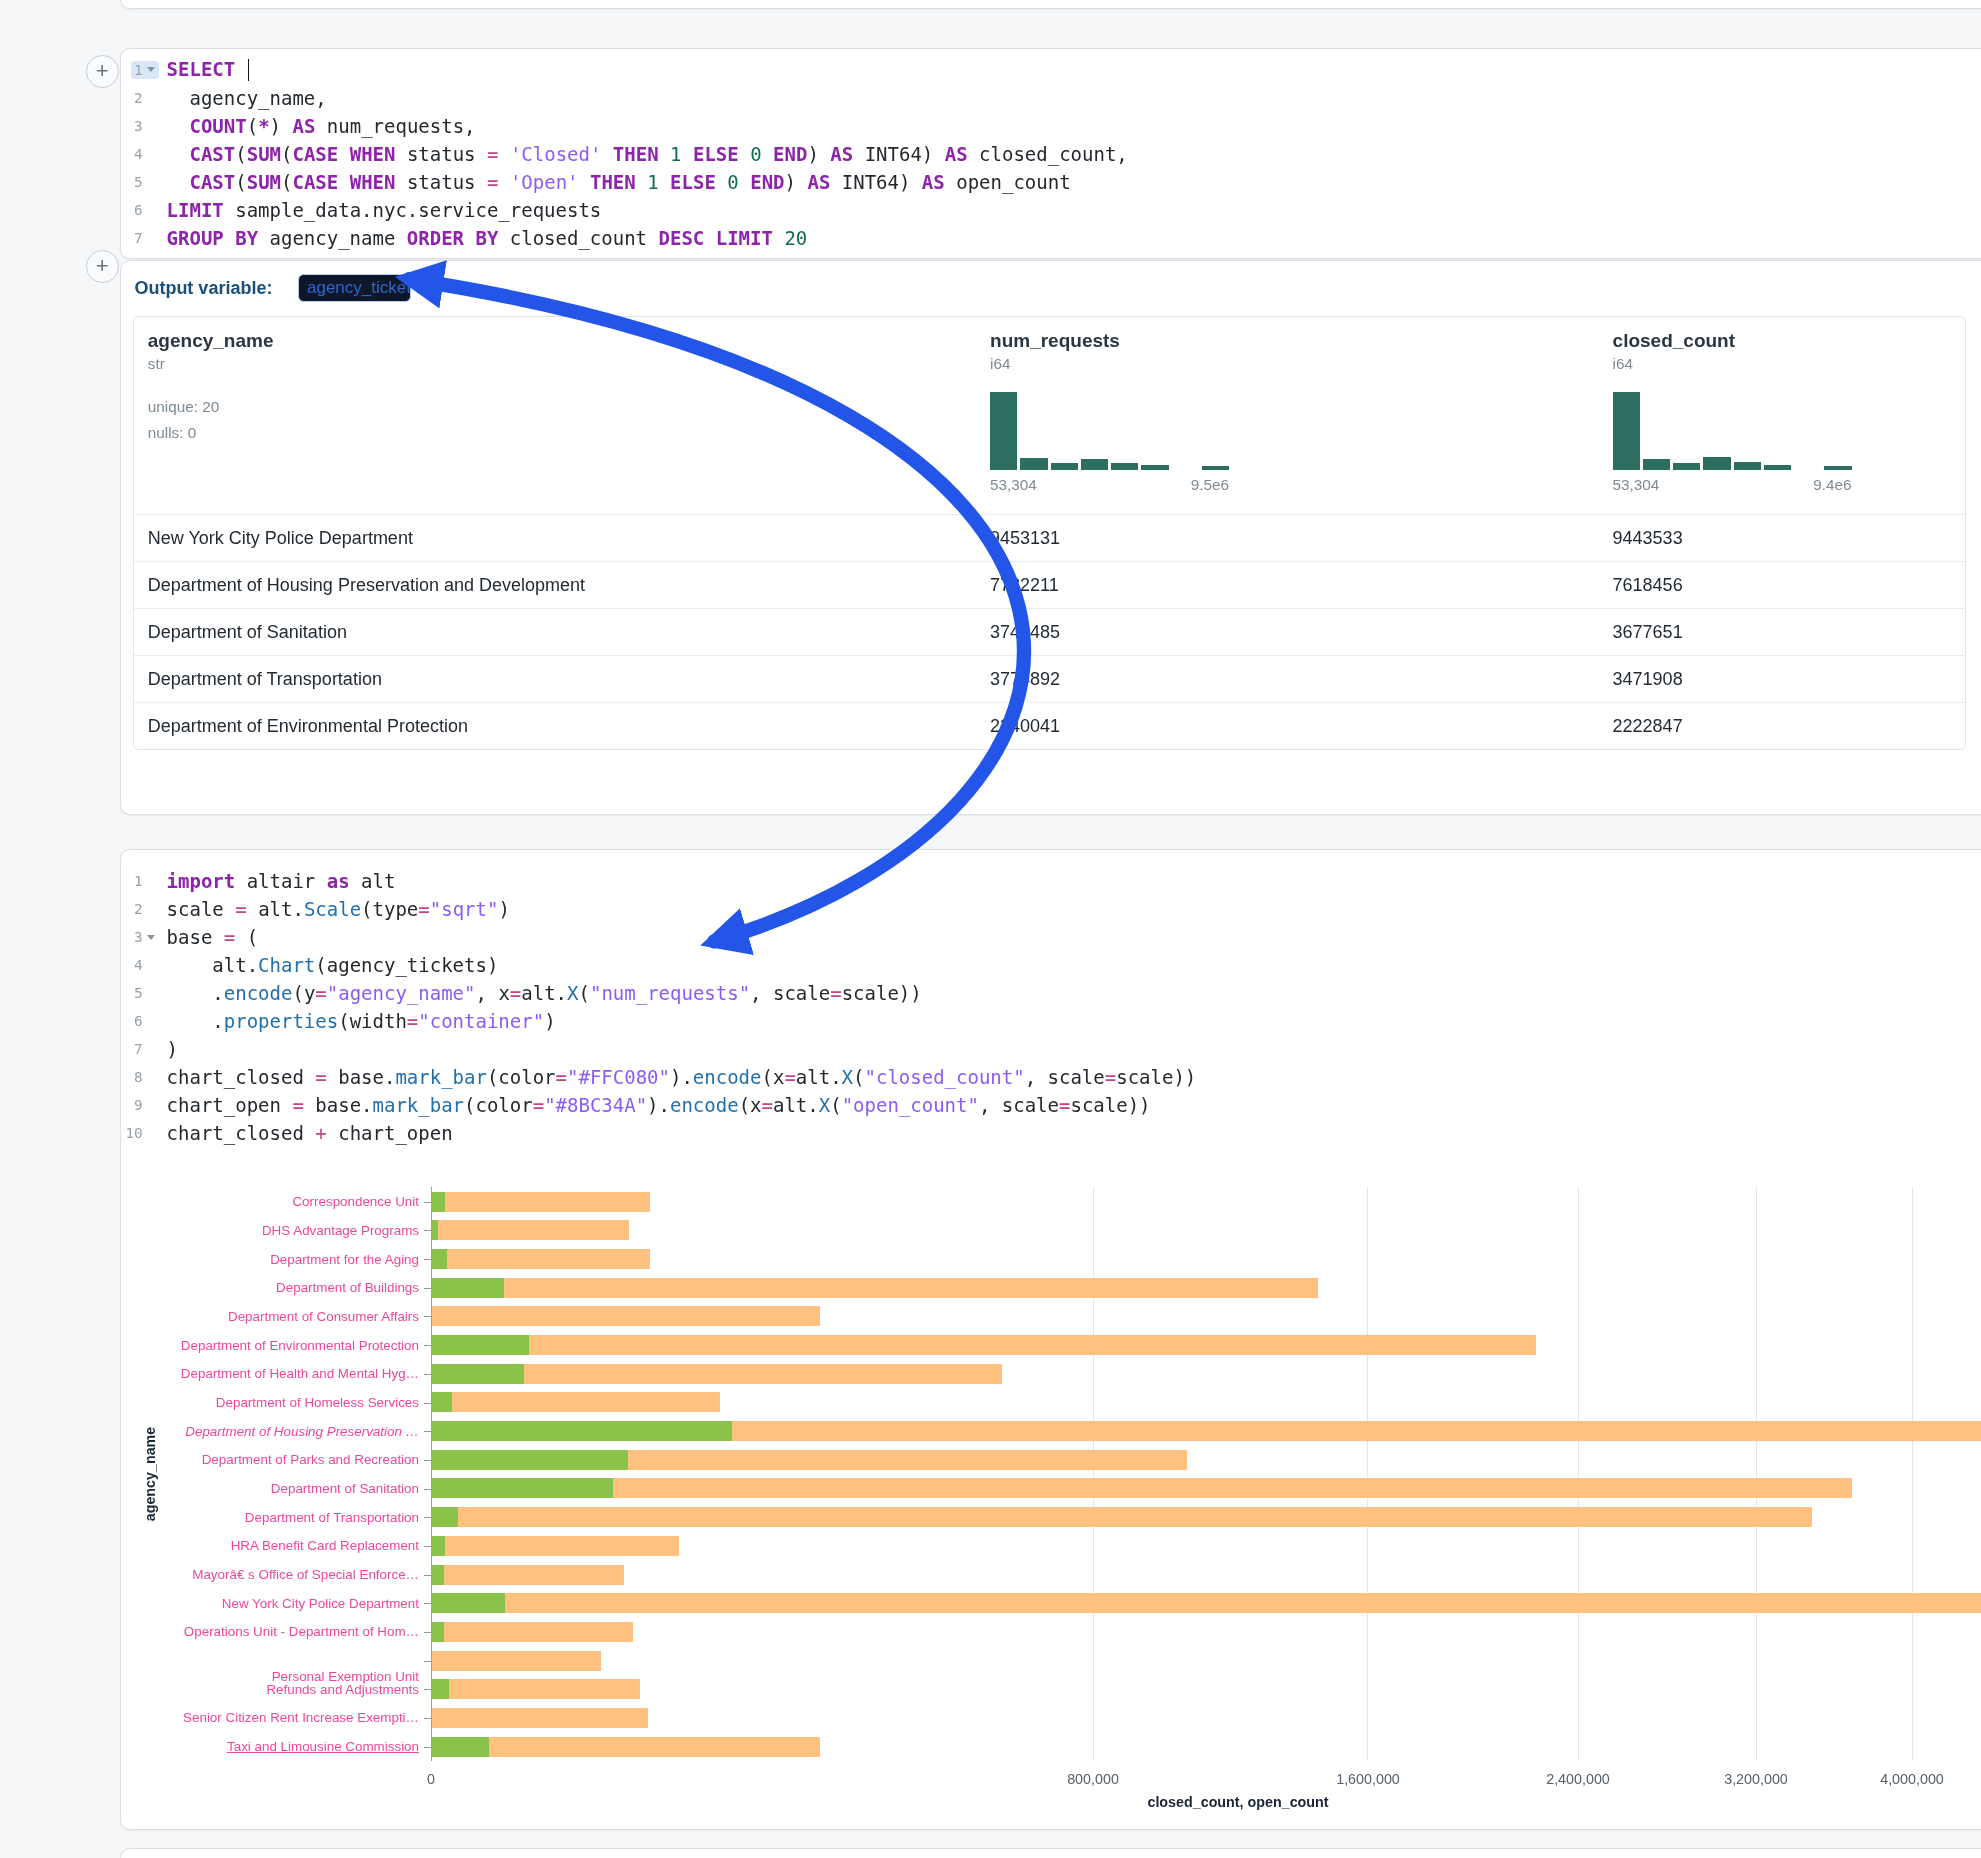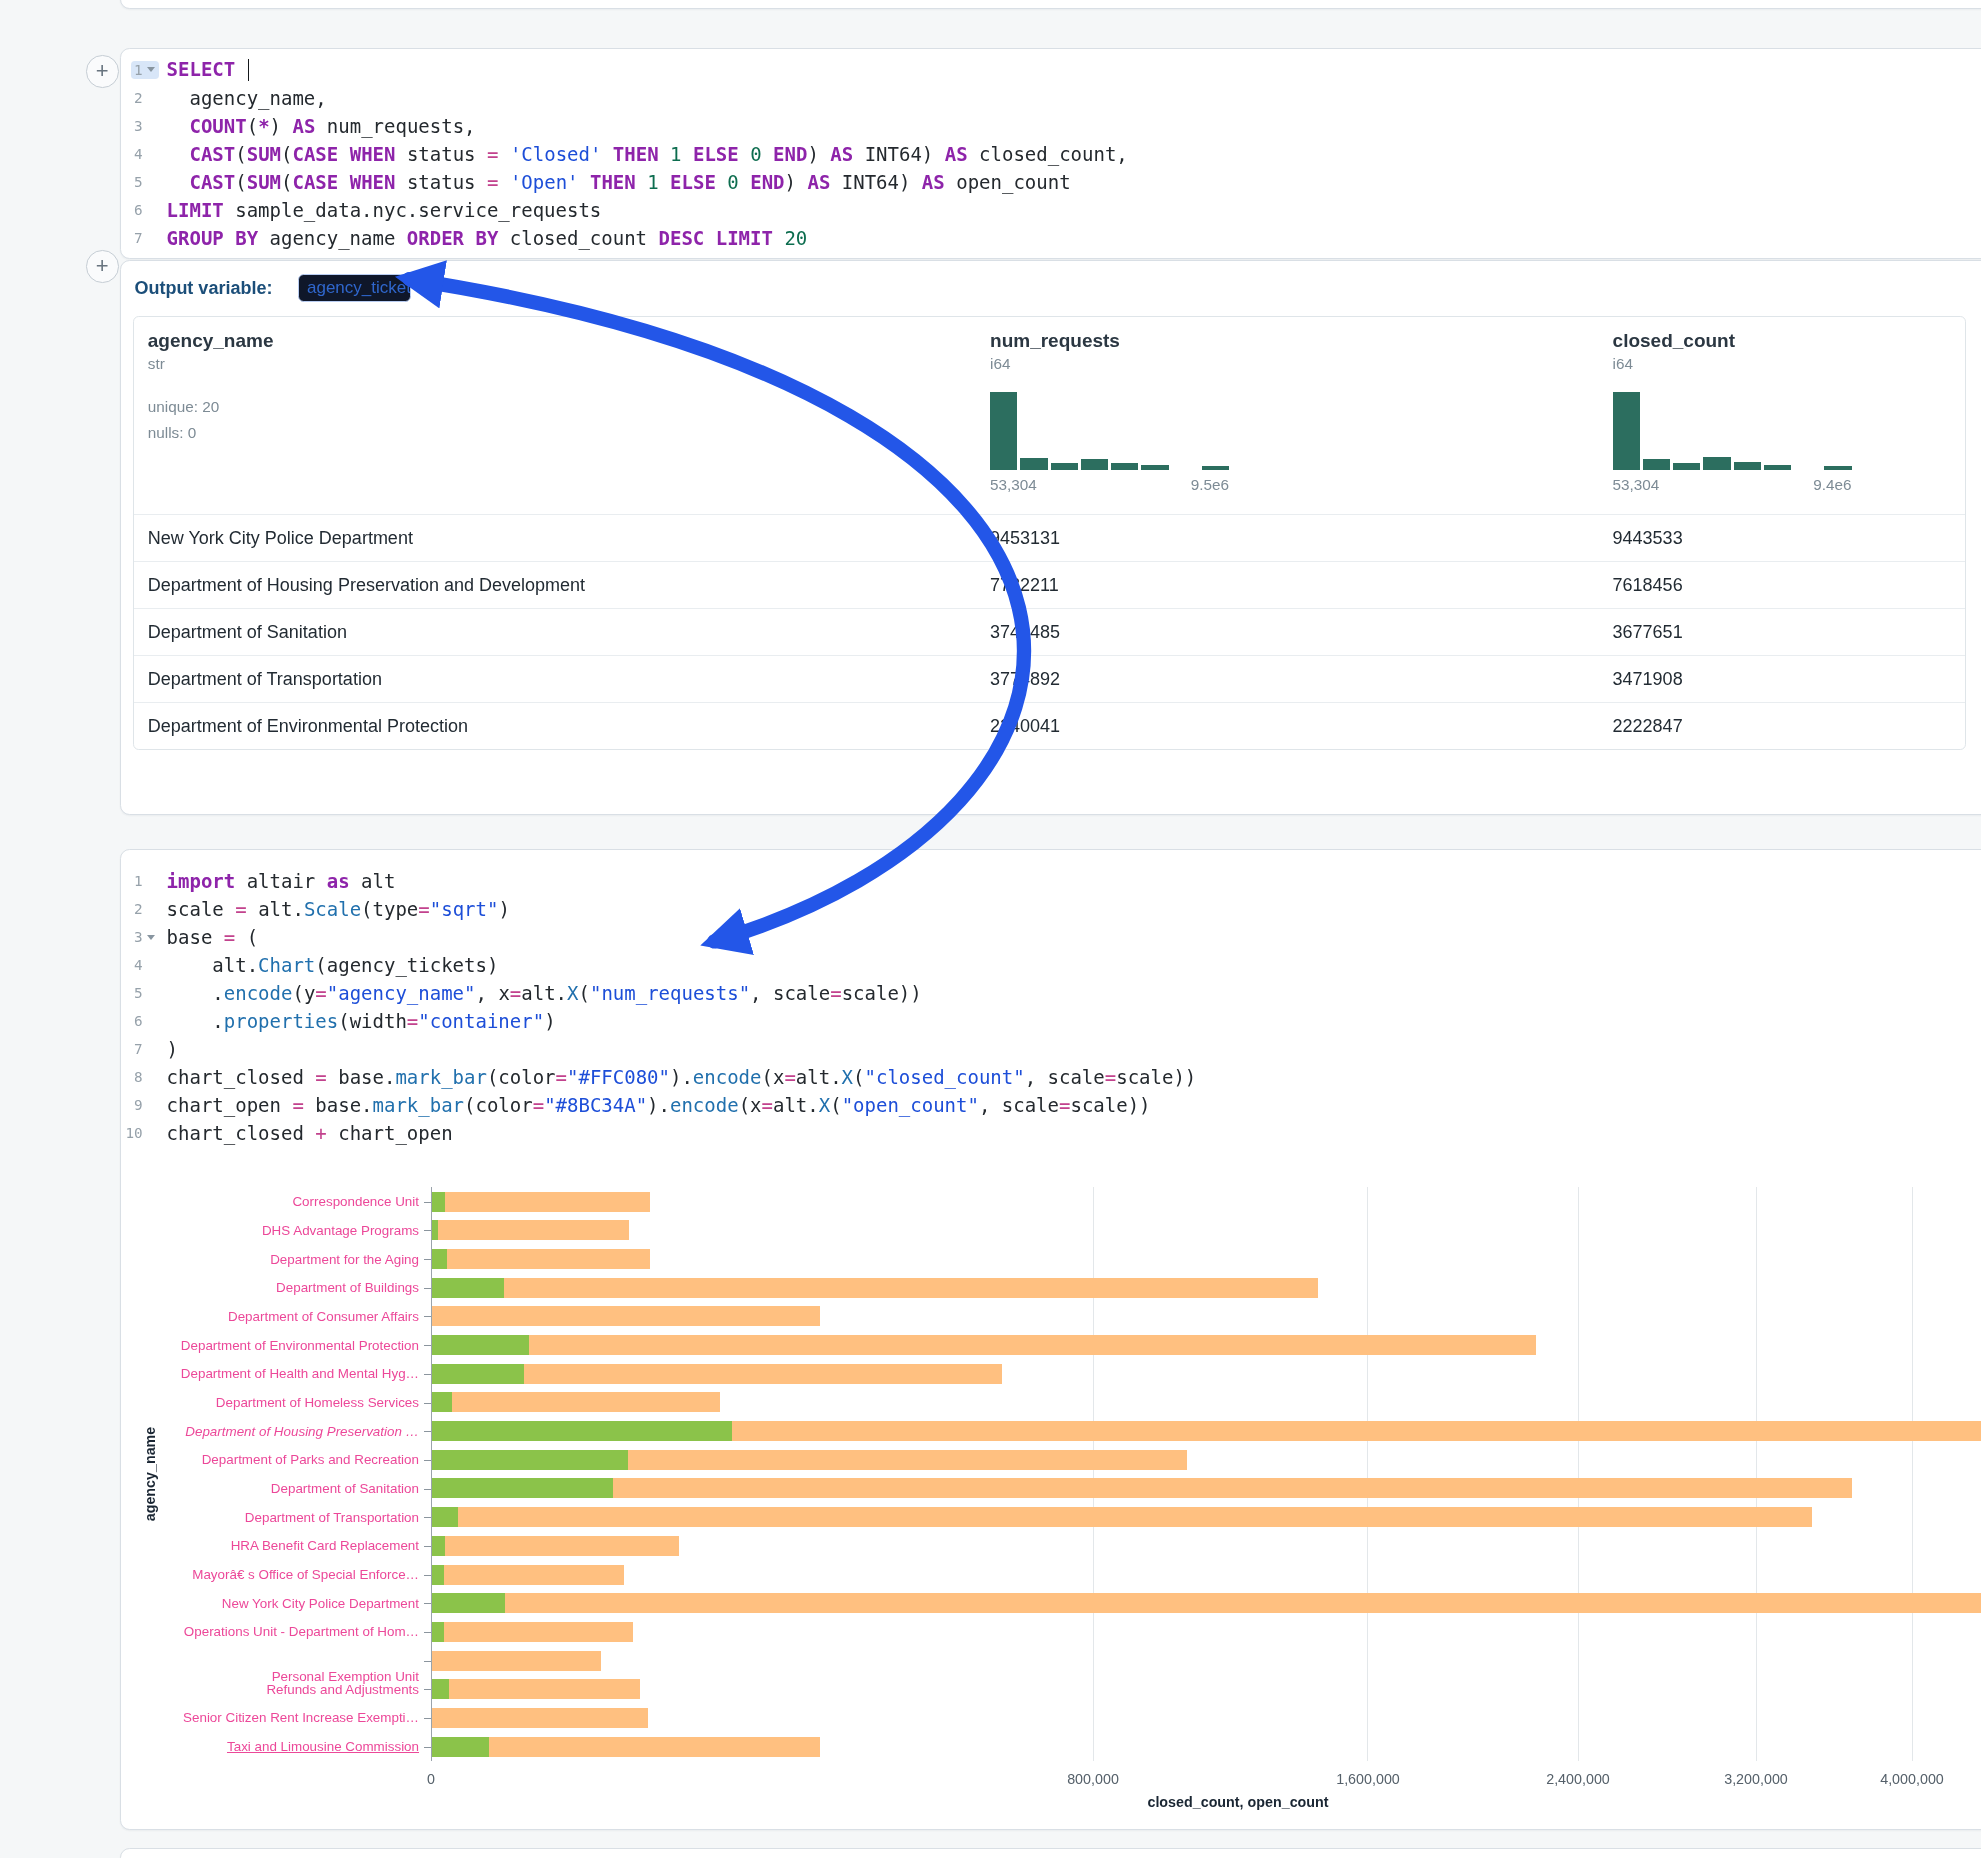--- a/index.html
+++ b/index.html
@@ -14,21 +14,21 @@
 .plus-btn{position:absolute;width:32.5px;height:32.5px;border-radius:50%;background:#fafbfc;border:1.4px solid #c5cdd4;color:#68747f;font-size:22px;line-height:29px;text-align:center;z-index:20;user-select:none;cursor:pointer}
 .code-line{display:flex;align-items:center;height:28px;white-space:pre;font-family:"DejaVu Sans Mono",monospace;font-size:19px}
 .gutter{width:38px;flex:none;display:flex;justify-content:flex-end;align-items:center}
 .gut-inner{display:flex;align-items:center;gap:3.8px;padding:1px 2.9px;border-radius:3.8px}
 .gut-inner.hl{background:#d8e6f8}
 .lnum{font-size:14.3px;color:#96a1aa;font-family:"DejaVu Sans Mono",monospace}
 .chev{width:9.6px;display:flex}
 .chev.on::after{content:"";width:0;height:0;border-left:4.3px solid transparent;border-right:4.3px solid transparent;border-top:5.3px solid #8895a0}
 .code-text{margin-left:7.6px}
 .tok-kw{color:#8e24aa;font-weight:bold}
-.tok-str{color:#1d4ed8}
+.tok-str{color:#8b5cf6}
 .tok-num{color:#0d6d4f}
 .tok-fn{color:#2170ad}
 .tok-op{color:#c2428d}
 .tok-plain{color:#24292e}
 .tok-cur{display:inline-block;border-left:1.9px solid #15181b;height:22px;margin-left:1px;vertical-align:middle}
 .outvar-row{display:flex;align-items:center;padding:13.4px 0 0 13.4px}
 .outvar-label{font-size:18px;font-weight:bold;color:#1b4e79}
 .outvar-pill{margin-left:26px;font-size:17px;color:#2f66cc;background:#0f172a;border:1.4px solid #b9cdf2;border-radius:5.7px;padding:2.9px 7.6px;max-width:113px;overflow:hidden;white-space:nowrap;cursor:pointer}
 .table{position:absolute;left:12.4px;top:55px;width:1833px;border:1px solid #dfe5e9;border-radius:5.7px;background:#fff;overflow:hidden}
 .trow{display:grid;grid-template-columns:46% 34% 20%}

